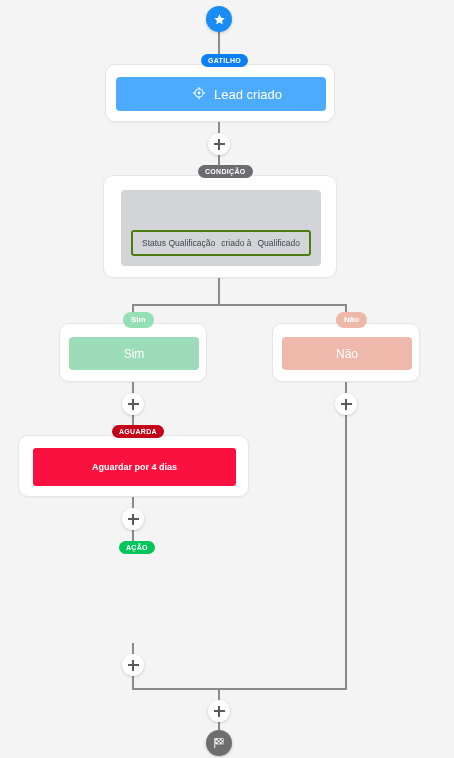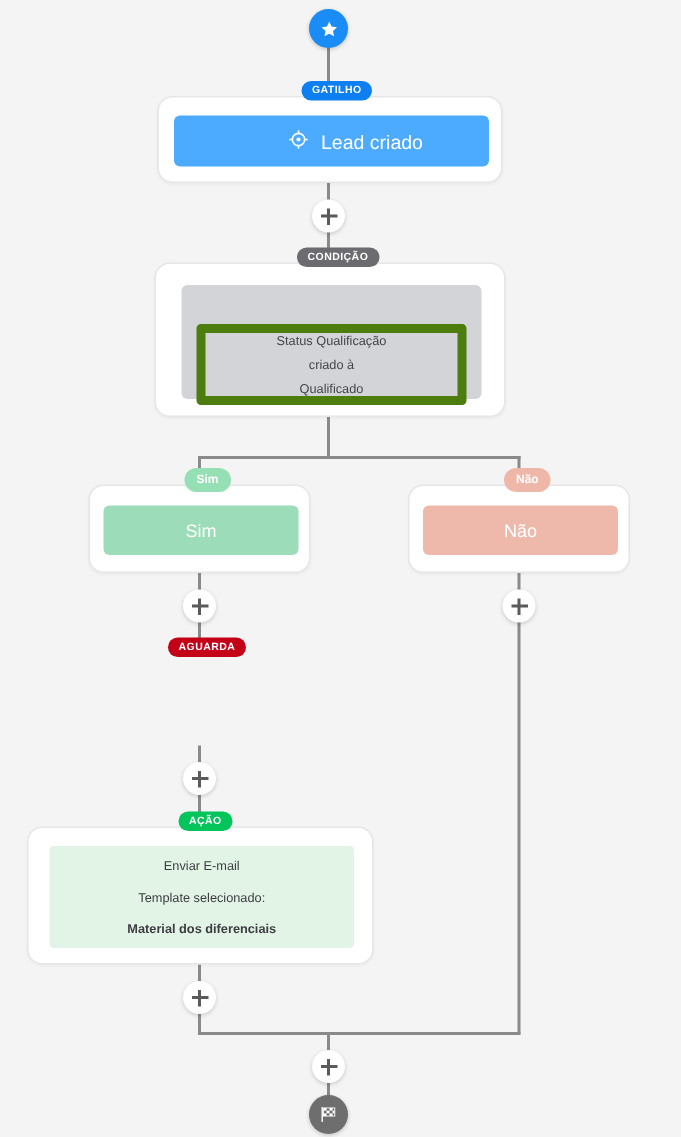--- a/index.html
+++ b/index.html
@@ -134,24 +134,24 @@
   }
   .inner-trigger .label { font-size: 13px; }
 
   .inner-condition {
     background: #d3d4d7;
     padding: 10px;
   }
   .cond-box {
     width: 100%;
     height: 100%;
-    border: 6px solid #4d7c0f;
+    border: 2px solid #4d7c0f;
     border-radius: 3px;
     display: flex;
-    flex-direction: column;
+    flex-direction: row;
     align-items: center;
     justify-content: center;
     gap: 6px;
     color: #44444a;
     font-size: 8.5px;
     margin-top: 30px;
   }
 
   .inner-yes {
     background: #9cdcb8;
@@ -267,30 +267,28 @@
 
   <div class="pill pill-no" style="left:336px; top:312px;">Não</div>
   <div class="card" style="left:272px; top:323px; width:148px; height:59px;">
     <div class="inner inner-no" style="left:9px; top:13px; width:130px; height:33px; border-radius:4px;">
       <span>Não</span>
     </div>
   </div>
   <div class="plus" style="left:335px; top:393px;"></div>
 
   <div class="badge badge-wait" style="left:112px; top:425px;">AGUARDA</div>
+  <div class="card" style="left:18px; top:435px; width:231px; height:62px;">
+    <div class="inner inner-wait" style="left:14px; top:12px; width:203px; height:38px; border-radius:3px;">
+      <span>Aguardar por 4 dias</span>
+    </div>
+  </div>
   <div class="plus" style="left:122px; top:508px;"></div>
 
   <div class="badge badge-action" style="left:119px; top:541px;">AÇÃO</div>
-  <div class="card" style="left:18px; top:551px; width:231px; height:92px;">
-    <div class="inner inner-action" style="left:14px; top:12px; width:203px; height:68px; border-radius:3px;">
-      <span>Enviar E-mail</span>
-      <span>Template selecionado:</span>
-      <span class="strong">Material dos diferenciais</span>
-    </div>
-  </div>
   <div class="plus" style="left:122px; top:654px;"></div>
 
   <div class="plus" style="left:208px; top:700px;"></div>
   <div class="endpoint finish" style="left:206px; top:730px;">
     <span>
       <svg width="14" height="14" viewBox="0 0 24 24">
         <rect x="4" y="3.5" width="1.6" height="17" fill="#ffffff"></rect>
         <g fill="#ffffff">
           <rect x="6.4" y="4.5" width="3.4" height="3.1"></rect>
           <rect x="13.2" y="4.5" width="3.4" height="3.1"></rect>

